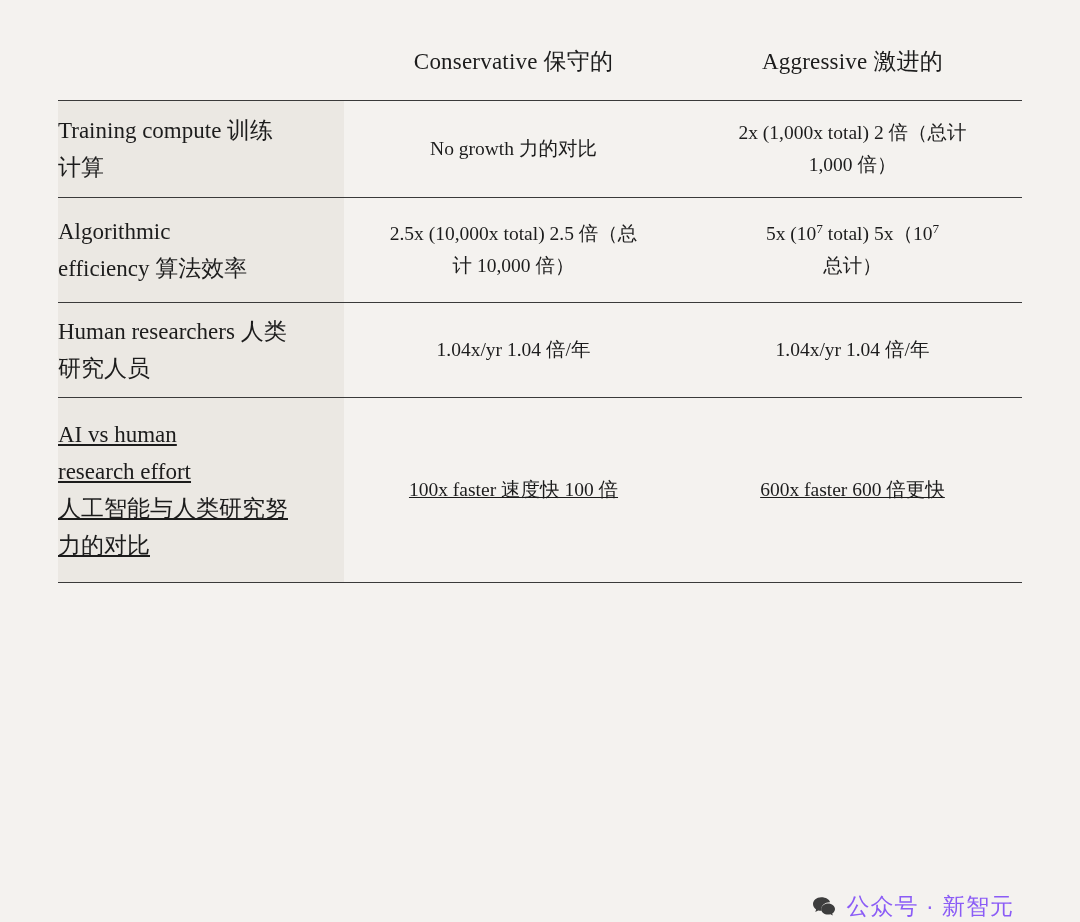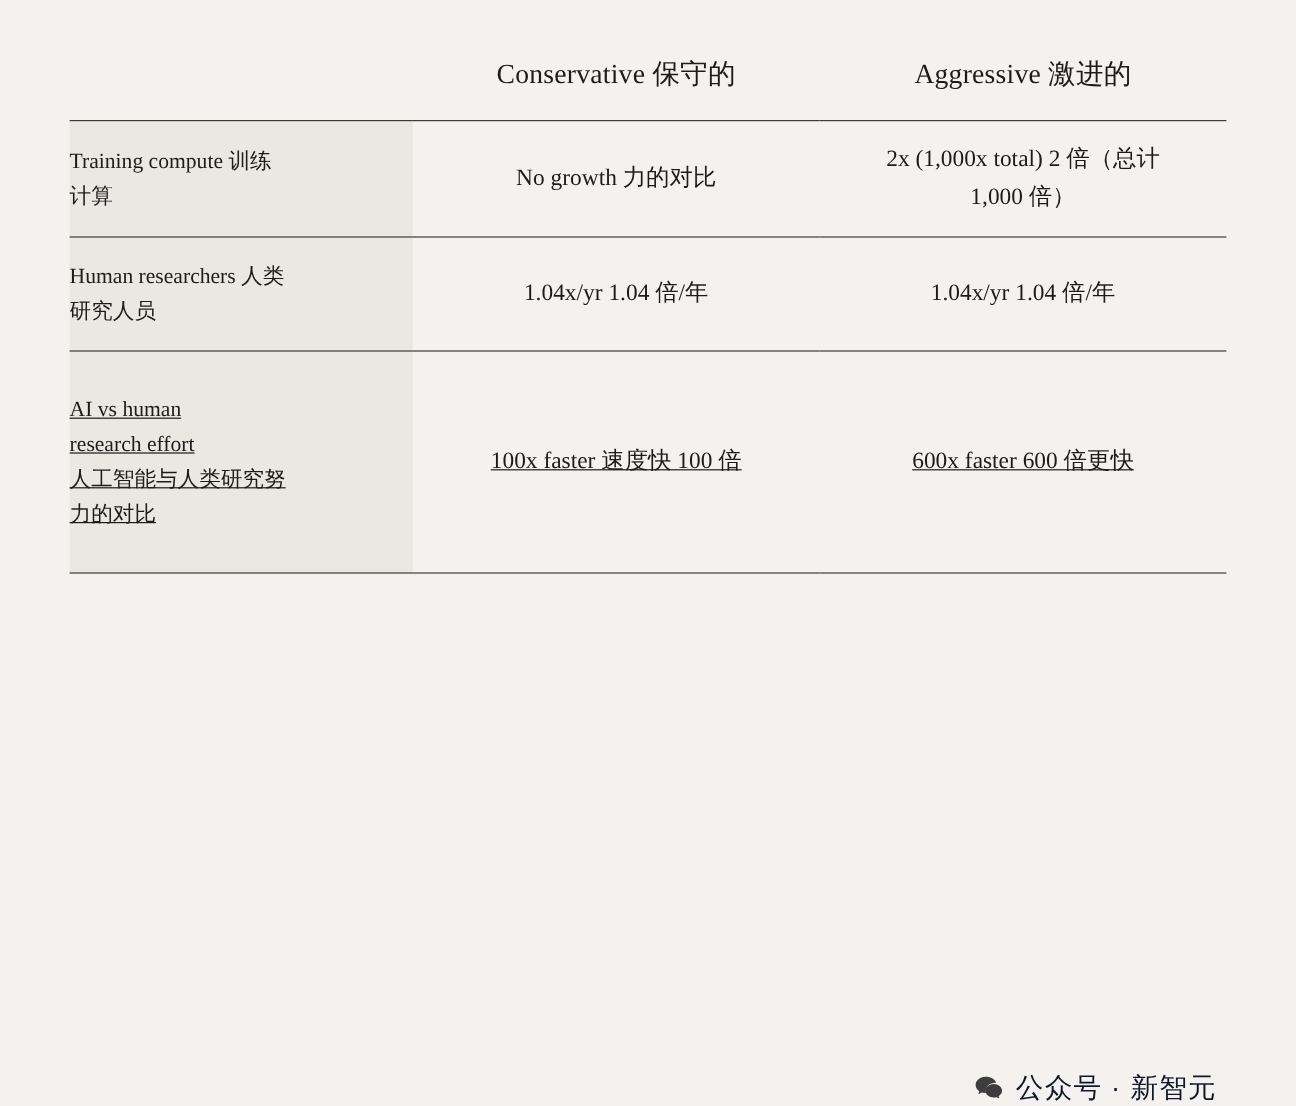--- a/index.html
+++ b/index.html
@@ -48,21 +48,21 @@
   }
   tbody tr td {
     border-bottom: 1.5px solid #3a3a3a;
   }
   tbody tr:last-child td {
     border-bottom: 1.5px solid #3a3a3a;
     text-decoration: underline;
   }
   td.rowlabel {
     background: #ebe8e3;
-    font-size: 18px;
+    font-size: 23px;
     line-height: 1.62;
     text-align: left;
     padding: 18px 22px 18px 24px;
   }
   td.value {
     font-size: 19.5px;
     line-height: 1.62;
     text-align: center;
     padding: 18px 26px;
   }
@@ -80,21 +80,21 @@
   }
   .watermark {
     position: absolute;
     right: 66px;
     bottom: 22px;
     display: flex;
     align-items: center;
     gap: 10px;
     font-family: "Liberation Sans", sans-serif;
     font-size: 23px;
-    color: #0f172a;
+    color: #8b5cf6;
     letter-spacing: 1px;
   }
   .wm-logo {
     width: 26px;
     height: 26px;
     display: inline-block;
   }
 </style>
 </head>
 <body>
@@ -113,20 +113,25 @@
         <th>Conservative  保守的</th>
         <th>Aggressive  激进的</th>
       </tr>
     </thead>
     <tbody>
       <tr class="r1">
         <td class="rowlabel">Training compute  训练<br>计算</td>
         <td class="value">No growth  力的对比</td>
         <td class="value">2x (1,000x total)  2 倍（总计<br>1,000 倍）</td>
       </tr>
+      <tr class="r2">
+        <td class="rowlabel">Algorithmic<br>efficiency  算法效率</td>
+        <td class="value">2.5x (10,000x total)  2.5 倍（总<br>计 10,000 倍）</td>
+        <td class="value">5x (10<sup class="sup">7</sup> total)  5x（10<sup class="sup">7</sup><br>总计）</td>
+      </tr>
       <tr class="r5">
         <td class="rowlabel">Human researchers  人类<br>研究人员</td>
         <td class="value">1.04x/yr  1.04 倍/年</td>
         <td class="value">1.04x/yr  1.04 倍/年</td>
       </tr>
       <tr class="r6">
         <td class="rowlabel">AI vs human<br>research effort<br>人工智能与人类研究努<br>力的对比</td>
         <td class="value">100x faster  速度快 100 倍</td>
         <td class="value">600x faster  600 倍更快</td>
       </tr>

